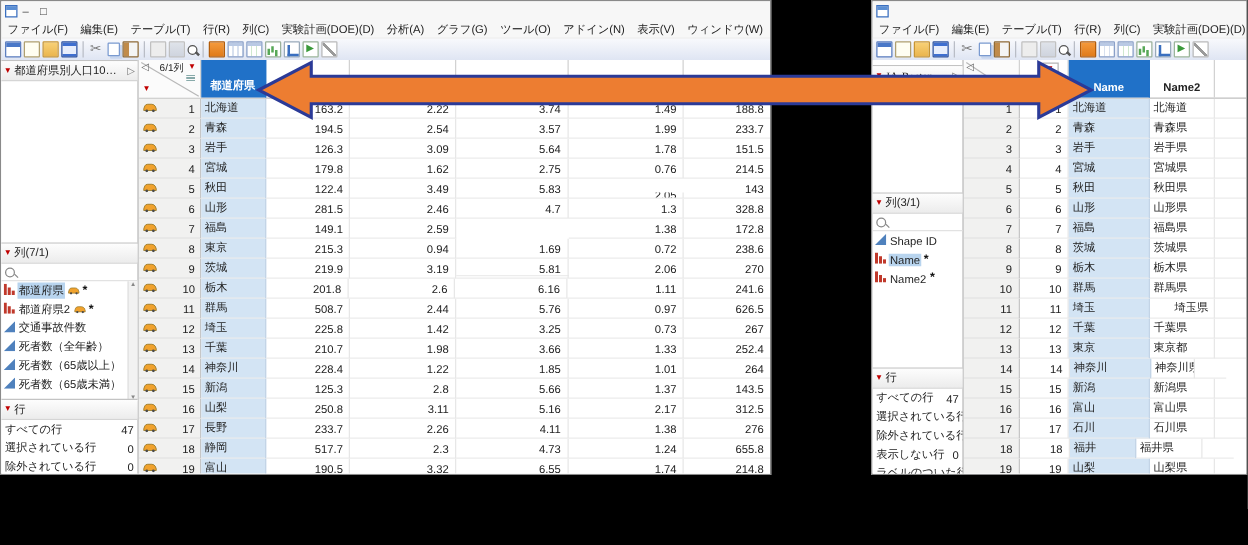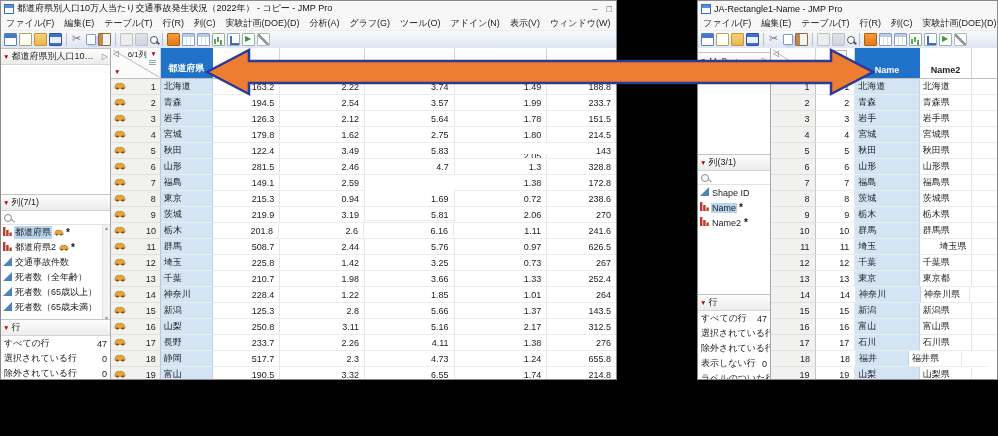--- a/index.html
+++ b/index.html
@@ -117,21 +117,20 @@
   #arrow-svg{position:absolute;left:0;top:0;z-index:50;pointer-events:none;}
 </style>
 </head>
 <body>
 
 <div id="stage">
 
   <div class="window" id="left-window">
     <div class="titlebar">
       <span class="appicon"></span>
-      <span class="title">都道府県別人口10万人当たり交通事故発生状況（2022年） - コピー - JMP Pro</span>
       <span class="winbtns">
         <span class="winbtn">–</span>
         <span class="winbtn">□</span>
       </span>
     </div>
     <div class="menubar">
         <span class="menu-item">ファイル(F)</span>
         <span class="menu-item">編集(E)</span>
         <span class="menu-item">テーブル(T)</span>
         <span class="menu-item">行(R)</span>
@@ -321,39 +320,39 @@
               <div class="dcell rowhdr" style="width: 50px;">
                 <span class="car"><svg width="12" height="8" viewBox="0 0 12 8">
                     <path d="M1 5 L1.8 2.8 Q2.4 1.4 4.2 1.4 L7.4 1.4 Q9.2 1.4 10.2 3 L11 5 L11 6.4 L1 6.4 Z" fill="#f0a22e" stroke="#8a6d1a" stroke-width="0.6"></path>
                     <circle cx="3.4" cy="6.6" r="1.1" fill="#4a4a4a"></circle>
                     <circle cx="8.7" cy="6.6" r="1.1" fill="#4a4a4a"></circle>
                   </svg></span>
                 <span class="rownum">3</span>
               </div>
               <div class="dcell bluecol" style="width: 52px;">岩手</div>
               <div class="dcell num" style="width: 68px;">126.3</div>
-              <div class="dcell num" style="width: 85px;">2.12</div>
+              <div class="dcell num" style="width: 85px;">3.09</div>
               <div class="dcell num" style="width: 90px;">5.64</div>
               <div class="dcell num" style="width: 93px;">1.78</div>
               <div class="dcell num" style="width: 69px; border-right: none;">151.5</div>
             </div>
             <div class="drow">
               <div class="dcell rowhdr" style="width: 50px;">
                 <span class="car"><svg width="12" height="8" viewBox="0 0 12 8">
                     <path d="M1 5 L1.8 2.8 Q2.4 1.4 4.2 1.4 L7.4 1.4 Q9.2 1.4 10.2 3 L11 5 L11 6.4 L1 6.4 Z" fill="#f0a22e" stroke="#8a6d1a" stroke-width="0.6"></path>
                     <circle cx="3.4" cy="6.6" r="1.1" fill="#4a4a4a"></circle>
                     <circle cx="8.7" cy="6.6" r="1.1" fill="#4a4a4a"></circle>
                   </svg></span>
                 <span class="rownum">4</span>
               </div>
               <div class="dcell bluecol" style="width: 52px;">宮城</div>
               <div class="dcell num" style="width: 68px;">179.8</div>
               <div class="dcell num" style="width: 85px;">1.62</div>
               <div class="dcell num" style="width: 90px;">2.75</div>
-              <div class="dcell num" style="width: 93px;">1.80</div>
+              <div class="dcell num" style="width: 93px;">0.76</div>
               <div class="dcell num" style="width: 69px; border-right: none;">214.5</div>
             </div>
             <div class="drow">
               <div class="dcell rowhdr" style="width: 50px;">
                 <span class="car"><svg width="12" height="8" viewBox="0 0 12 8">
                     <path d="M1 5 L1.8 2.8 Q2.4 1.4 4.2 1.4 L7.4 1.4 Q9.2 1.4 10.2 3 L11 5 L11 6.4 L1 6.4 Z" fill="#f0a22e" stroke="#8a6d1a" stroke-width="0.6"></path>
                     <circle cx="3.4" cy="6.6" r="1.1" fill="#4a4a4a"></circle>
                     <circle cx="8.7" cy="6.6" r="1.1" fill="#4a4a4a"></circle>
                   </svg></span>
                 <span class="rownum">5</span>
@@ -590,21 +589,20 @@
               <div class="dcell num" style="width: 69px; border-right: none;">214.8</div>
             </div>
           </div>
       </div>
     </div>
   </div>
 
   <div class="window" id="right-window">
     <div class="titlebar">
       <span class="appicon"></span>
-      <span class="title">JA-Rectangle1-Name - JMP Pro</span>
     </div>
     <div class="menubar">
         <span class="menu-item">ファイル(F)</span>
         <span class="menu-item">編集(E)</span>
         <span class="menu-item">テーブル(T)</span>
         <span class="menu-item">行(R)</span>
         <span class="menu-item">列(C)</span>
         <span class="menu-item">実験計画(DOE)(D)</span>
       </div>
     <div class="toolbar">
@@ -809,21 +807,21 @@
               <div class="dcell rowhdr num" style="width: 45px;">13</div>
               <div class="dcell num" style="width: 40px;">13</div>
               <div class="dcell bluecol" style="width: 65px;">東京</div>
               <div class="dcell txt" style="width: 53px;">東京都</div>
               <div class="dcell" style="width: 25px; border-right: none;"></div>
             </div>
             <div class="drow">
               <div class="dcell rowhdr num" style="width: 45px;">14</div>
               <div class="dcell num" style="width: 40px;">14</div>
               <div class="dcell bluecol" style="width: 65px;">神奈川</div>
-              <div class="dcell txt" style="width: 49px;">神奈川県</div>
+              <div class="dcell txt" style="width: 35px;">神奈川県</div>
               <div class="dcell" style="width: 25px; border-right: none;"></div>
             </div>
             <div class="drow">
               <div class="dcell rowhdr num" style="width: 45px;">15</div>
               <div class="dcell num" style="width: 40px;">15</div>
               <div class="dcell bluecol" style="width: 65px;">新潟</div>
               <div class="dcell txt" style="width: 53px;">新潟県</div>
               <div class="dcell" style="width: 25px; border-right: none;"></div>
             </div>
             <div class="drow">

